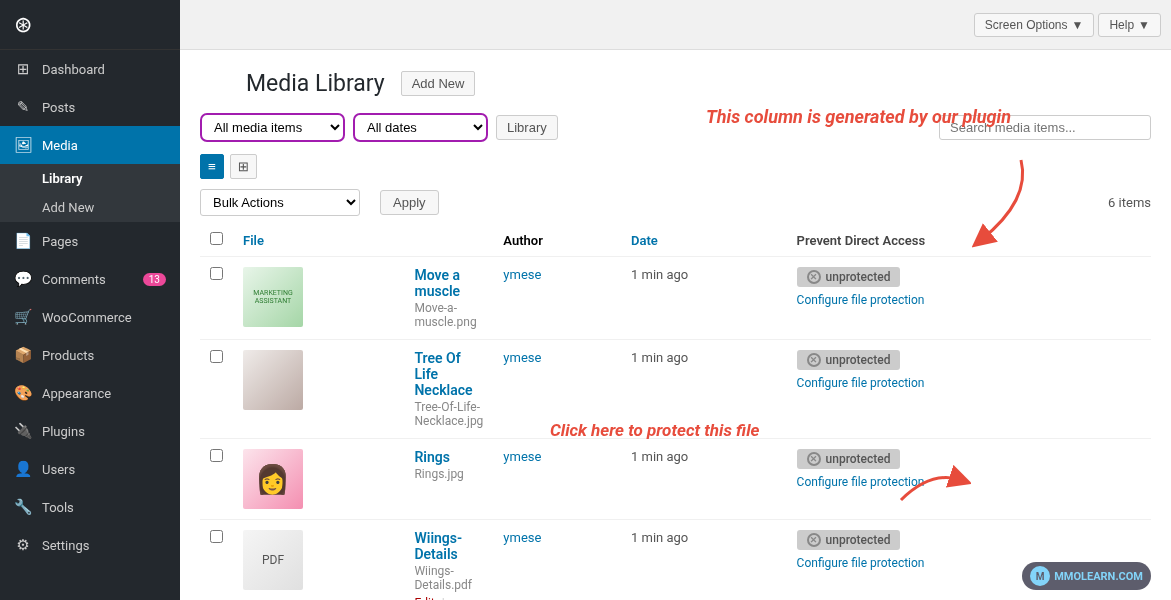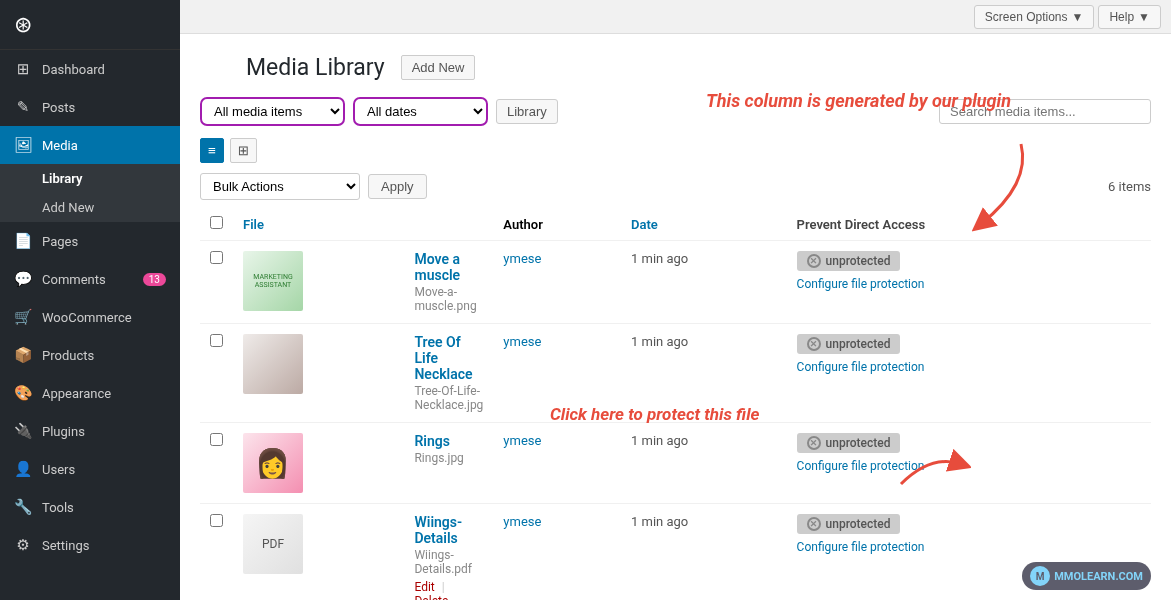--- a/index.html
+++ b/index.html
@@ -50,21 +50,21 @@
     }
 
     
     #topbar {
       background: #f1f1f1;
       border-bottom: 1px solid #ddd;
       display: flex;
       justify-content: flex-end;
       align-items: center;
       padding: 0 10px;
-      height: 34px;
+      height: 50px;
       gap: 4px;
     }
     .topbar-btn {
       background: #f7f7f7;
       border: 1px solid #ccc;
       border-radius: 3px;
       padding: 4px 10px;
       cursor: pointer;
       font-size: 12px;
       color: #555;
@@ -167,21 +167,21 @@
       border-radius: 3px;
       width: 212px;
       font-size: 13px;
       color: #999;
     }
 
     
     .bulk-bar {
       display: flex;
       align-items: center;
-      gap: 8px;
+      gap: 20px;
       margin-bottom: 8px;
     }
     .bulk-bar select {
       padding: 4px 24px 4px 8px;
       border: 1px solid #ccc;
       border-radius: 3px;
       background: #fff;
       font-size: 13px;
       cursor: pointer;
       appearance: auto;

